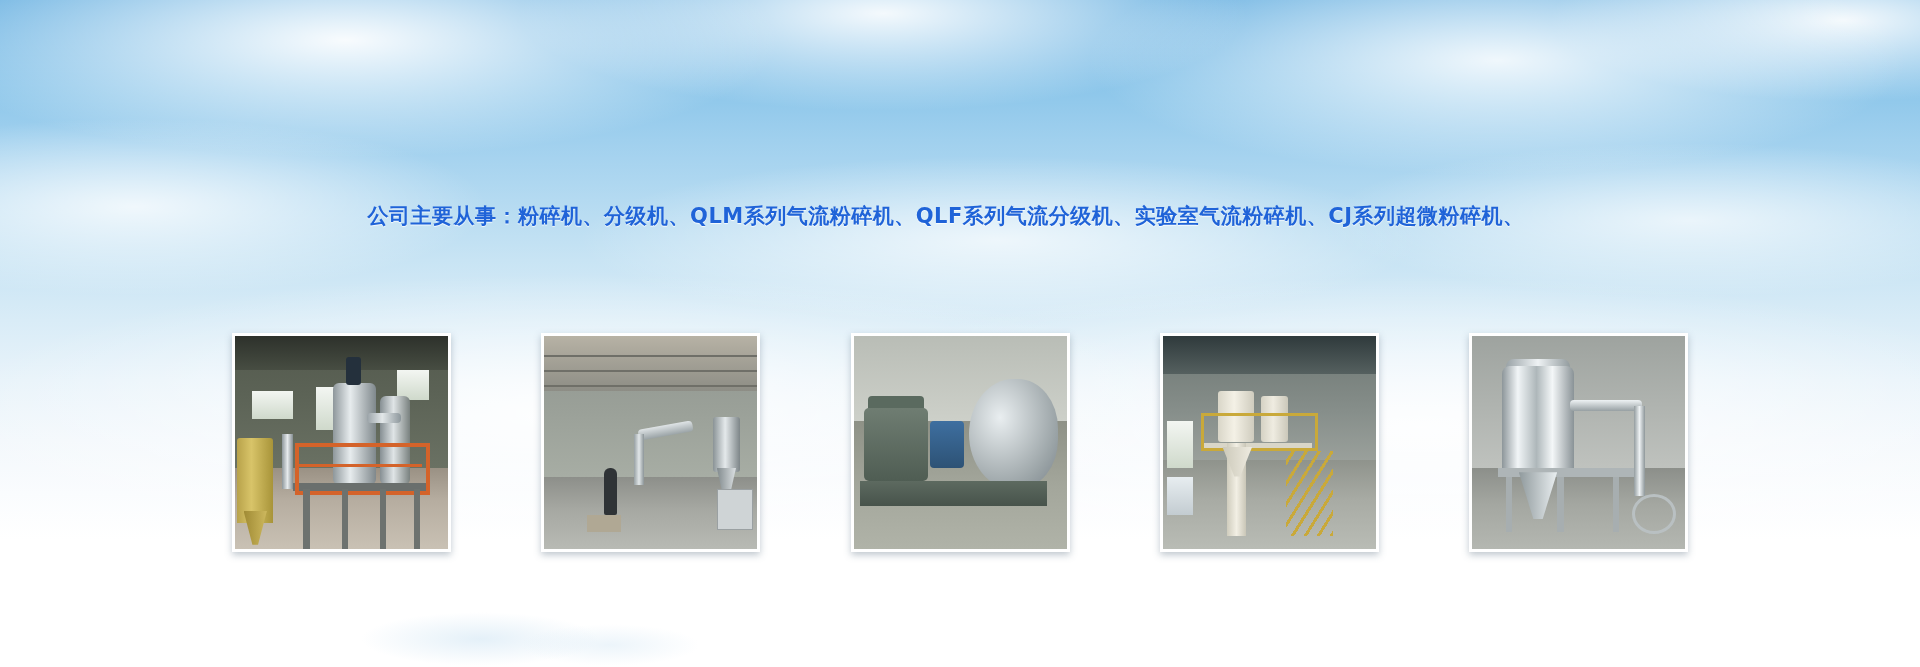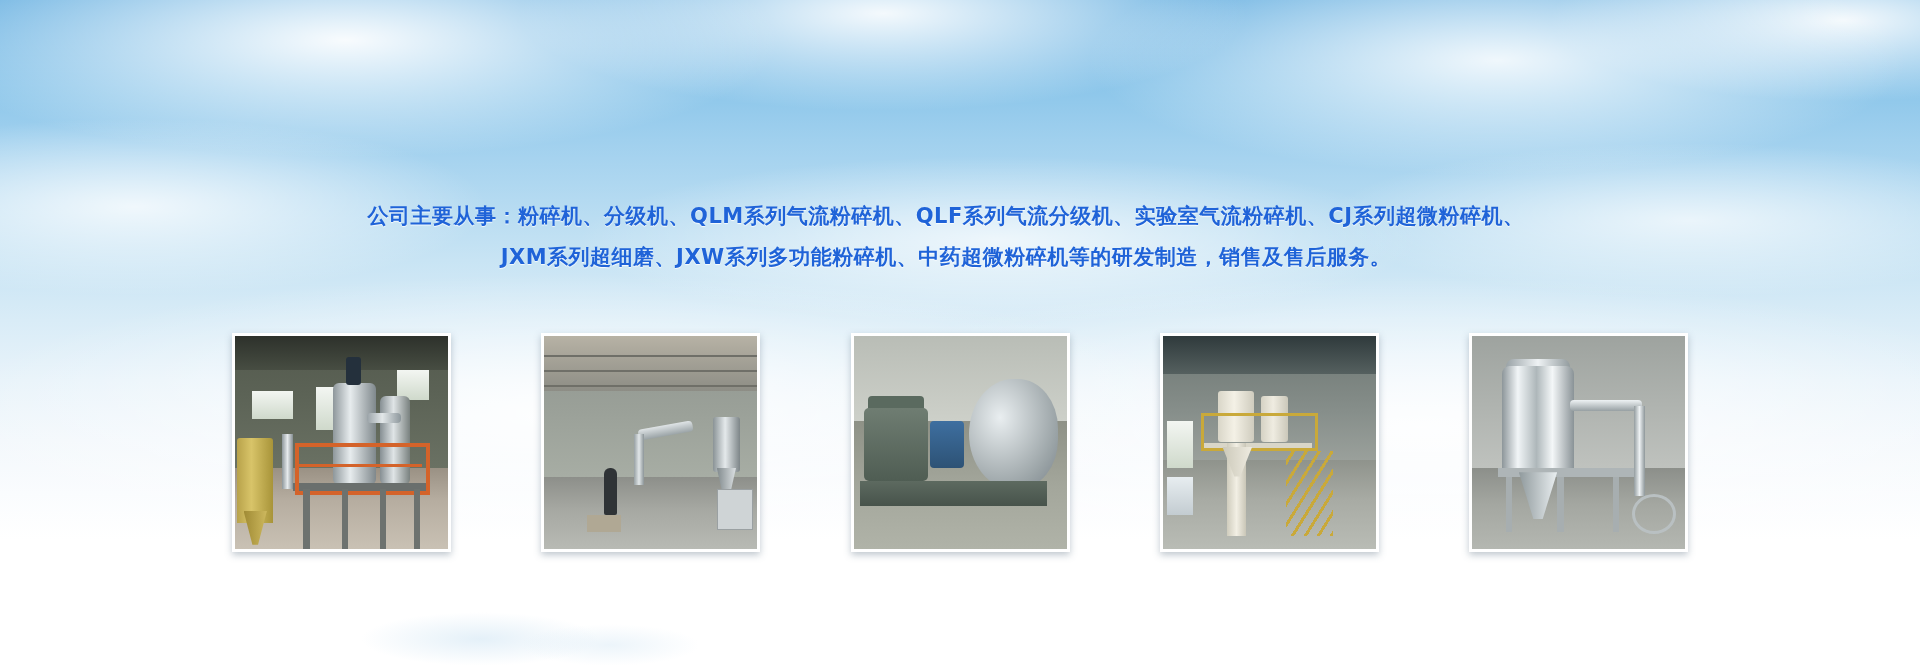--- a/index.html
+++ b/index.html
@@ -159,21 +159,20 @@
 <body>
 
 <div class="banner">
 
   <div class="wisp w1"></div>
   <div class="wisp w2"></div>
 
 
   <div class="subtitle">
     <span class="line">公司主要从事：粉碎机、分级机、QLM系列气流粉碎机、QLF系列气流分级机、实验室气流粉碎机、CJ系列超微粉碎机、</span>
-    <span class="line">JXM系列超细磨、JXW系列多功能粉碎机、中药超微粉碎机等的研发制造，销售及售后服务。</span>
   </div>
 
   <div class="gallery">
 
     <div class="thumb">
       <div class="scene s1">
         <div class="wall"></div>
         <div class="floor"></div>
         <div class="roof"></div>
         <div class="win w1"></div>

